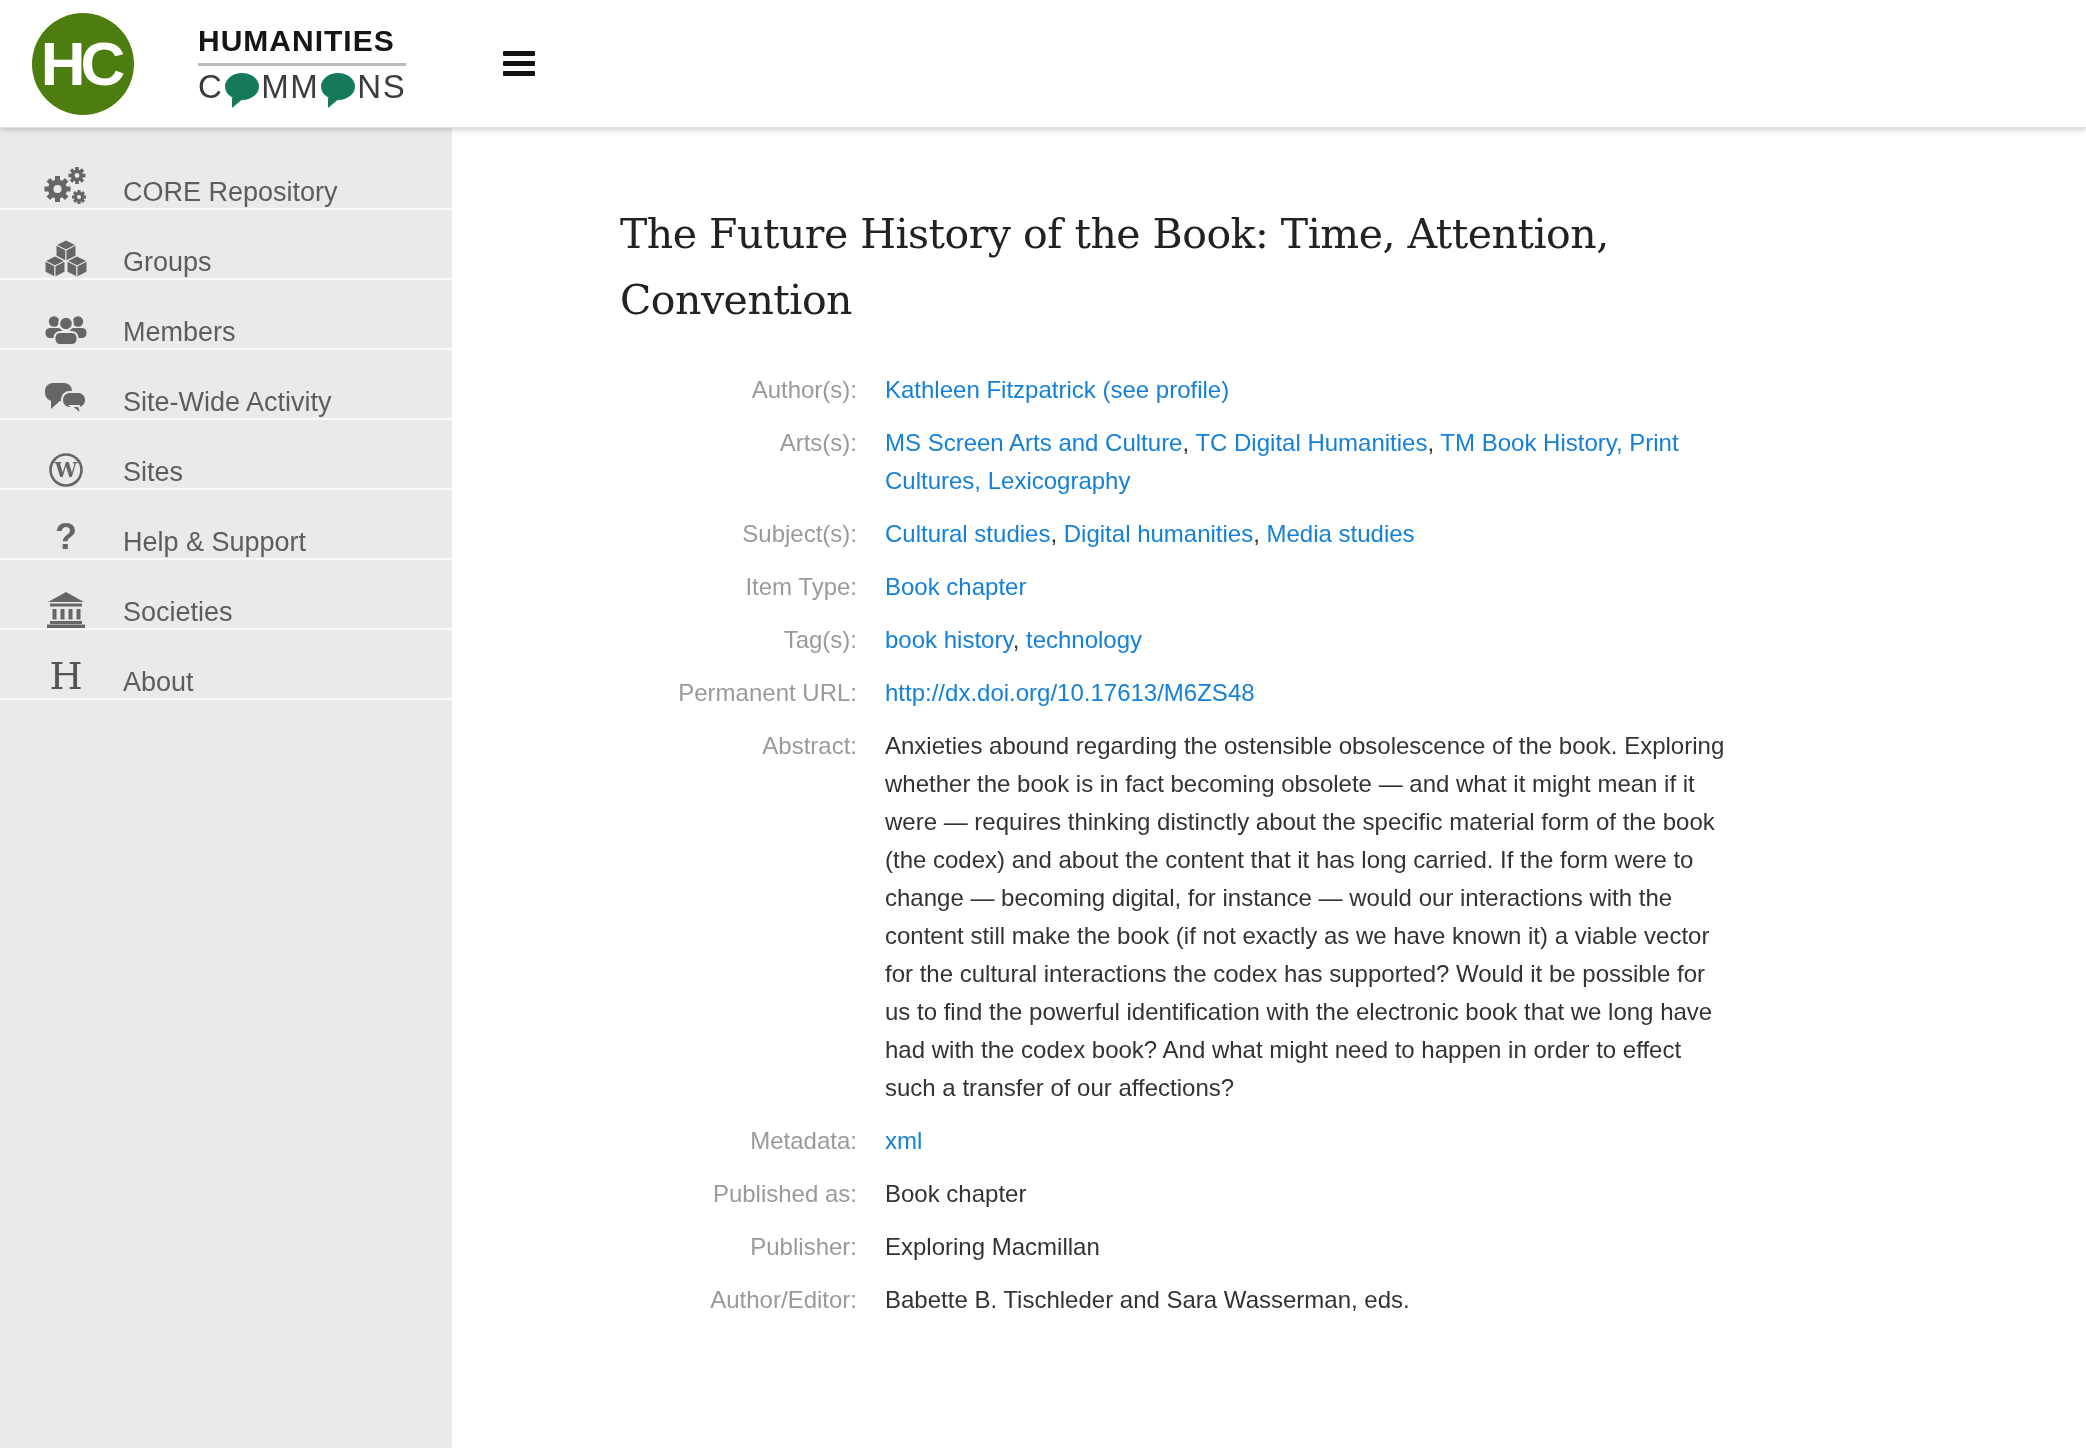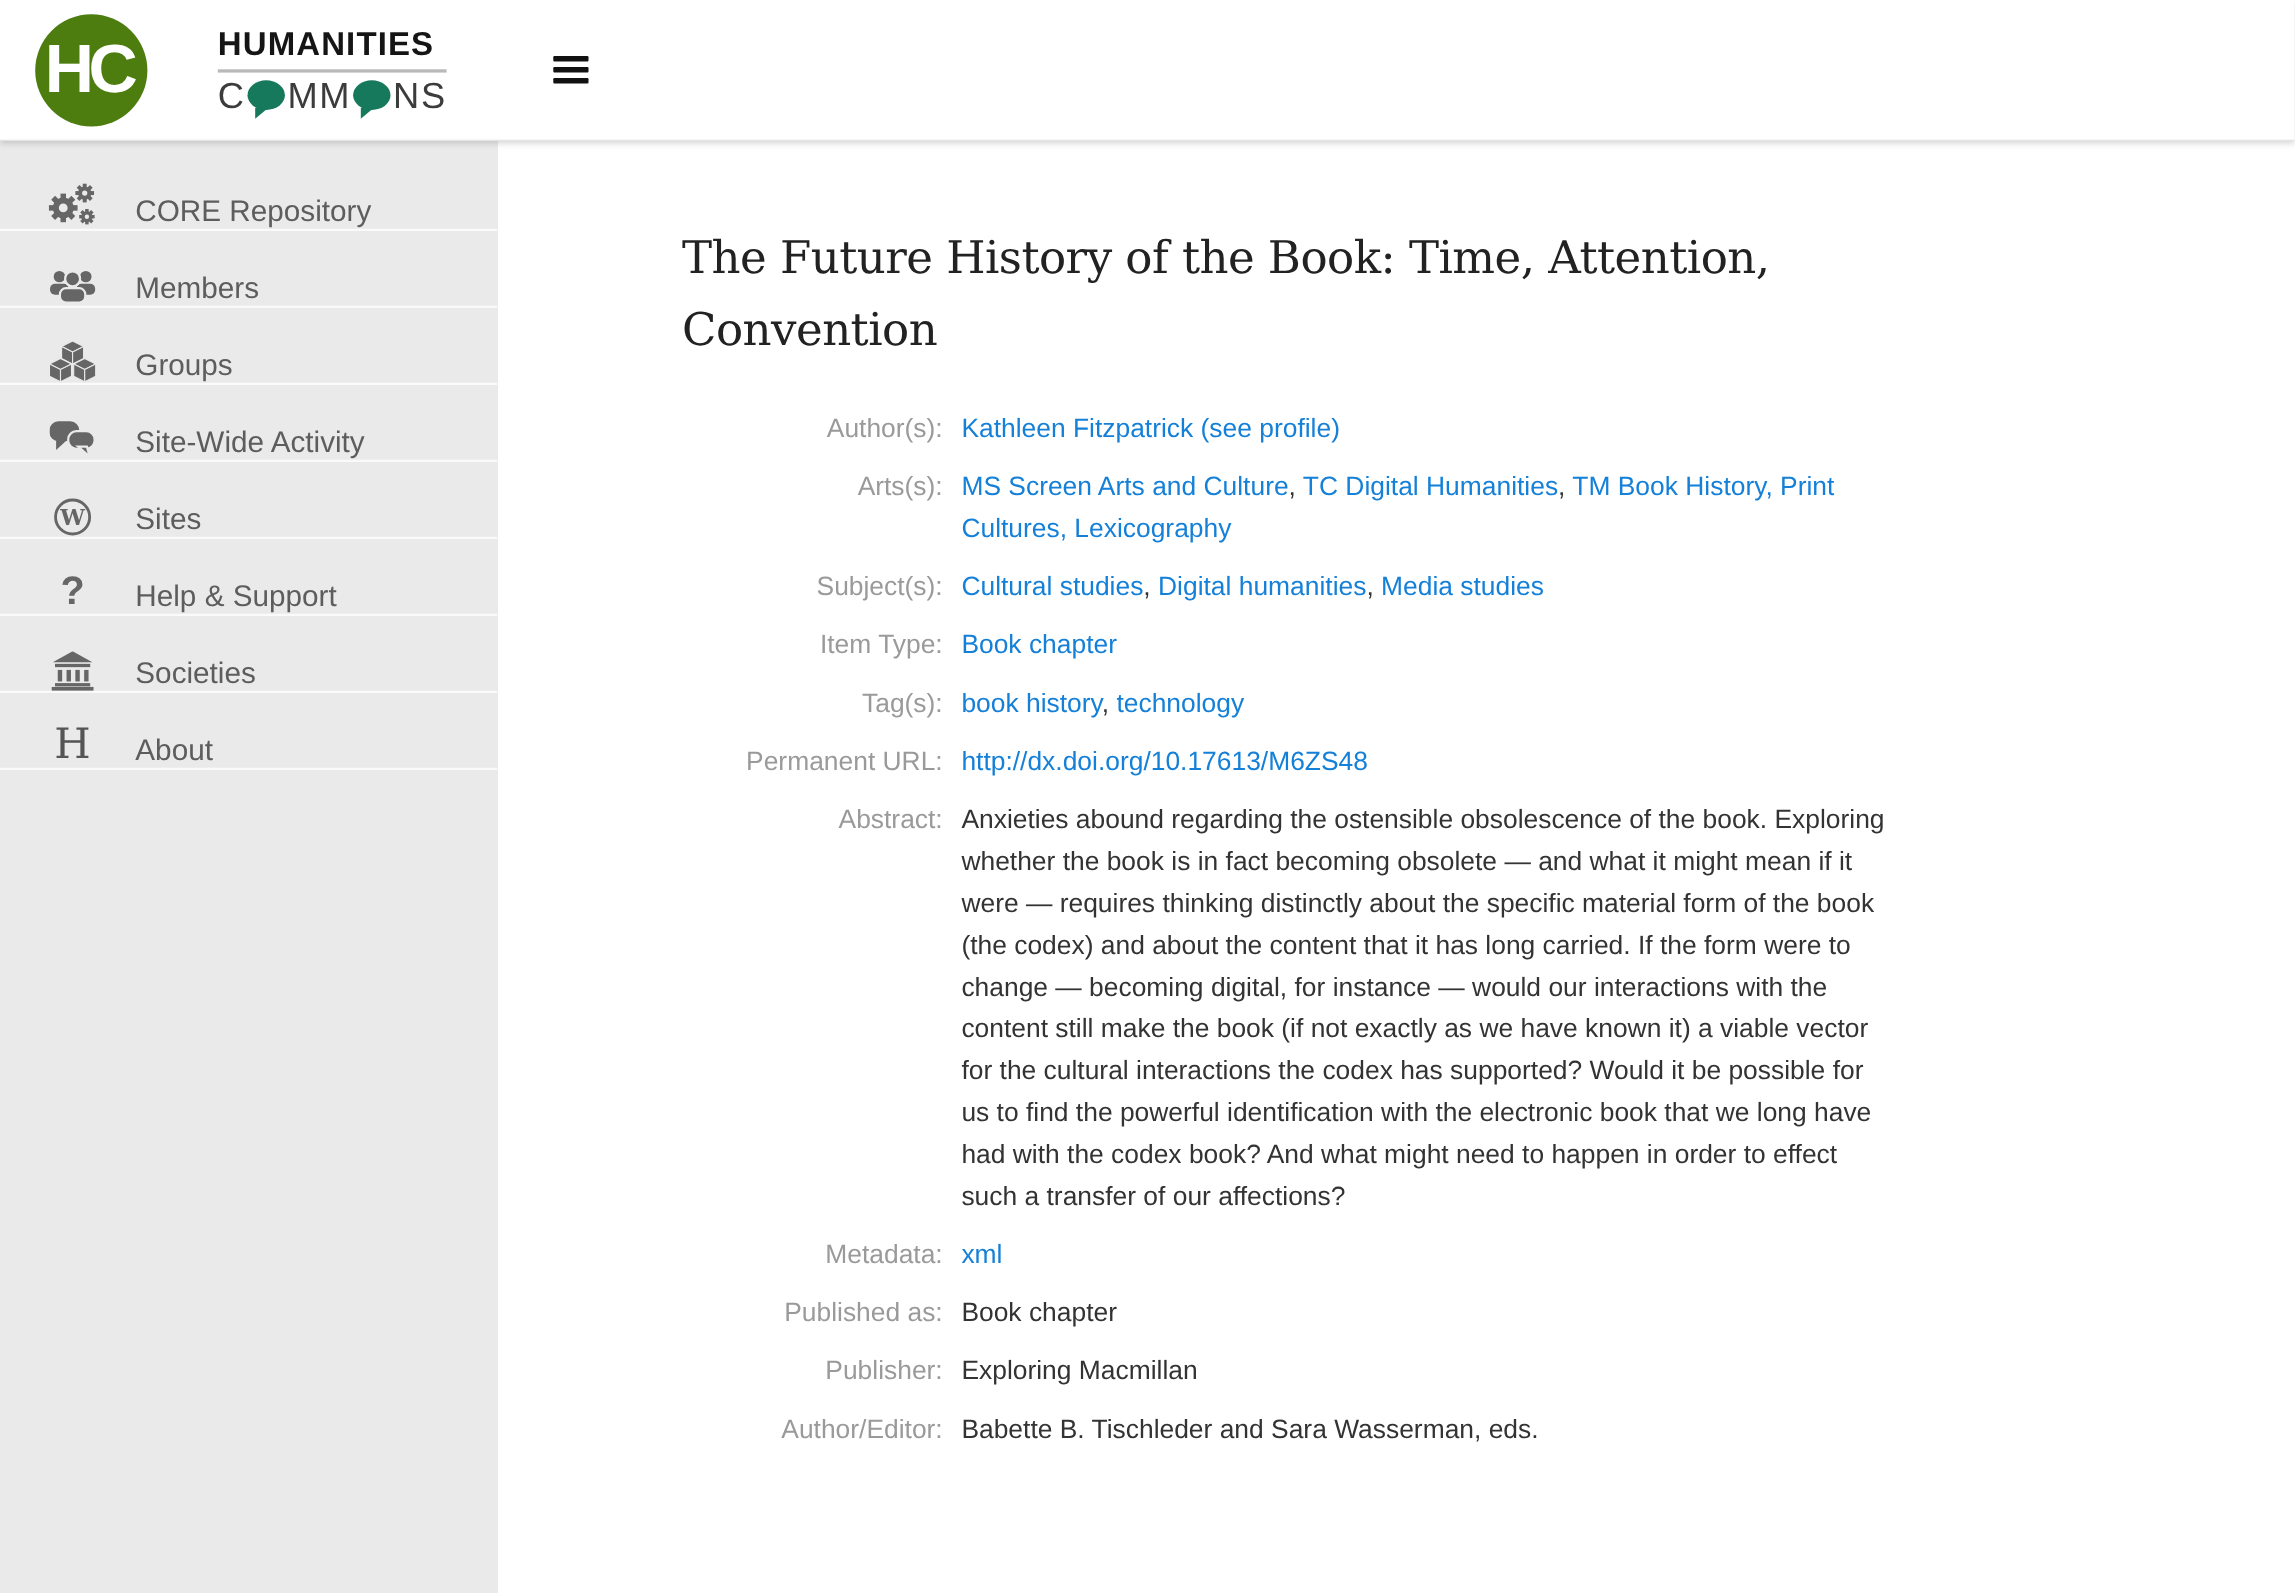--- a/index.html
+++ b/index.html
@@ -36,21 +36,21 @@
   .side-icon svg { fill: #666; }
   .side-label { margin-left: 31px; font-size: 27px; color: #5d5d5d; }
   .qmark { font-size: 36px; font-weight: 800; color: #666; }
   .hmark { font-family: "DejaVu Serif", serif; font-size: 38px; color: #555; }
 
   
   .main { margin-left: 452px; padding: 185px 0 0 168px; margin-top: 16px; }
   .page-title { font-family: "DejaVu Serif", serif; font-weight: 400; color: #222;
     font-size: 41px; line-height: 66px; letter-spacing: -0.5px; max-width: 1100px; }
   .fields { margin-top: 38px; }
-  .field-row { display: grid; grid-template-columns: 237px 1fr; column-gap: 17px;
+  .field-row { display: grid; grid-template-columns: 237px 1fr; column-gap: 28px;
     font-size: 24px; line-height: 38px; margin-bottom: 15px; }
   .field-label { text-align: right; color: #9a9a9a; }
   .field-value { color: #333; max-width: 850px; }
   .field-value a.link { color: var(--link); text-decoration: none; cursor: pointer; }
 </style>
 </head>
 <body>
 
 <div class="header">
   <div class="hc-circle">
@@ -98,52 +98,52 @@
           <circle cx="37" cy="31" r="5"></circle>
           <circle cx="37" cy="31" r="2" fill="#eaeaea"></circle>
         </g>
       </svg>
     </span>
     <span class="side-label">CORE Repository</span>
   </div>
 
   <div class="side-item">
     <span class="side-icon">
-      <svg width="44" height="34" viewBox="0 0 44 34">
-        <circle cx="10" cy="7.5" r="5.2"></circle>
-        <rect x="1.5" y="14" width="17" height="10" rx="4.5"></rect>
-        <circle cx="34" cy="7.5" r="5.2"></circle>
-        <rect x="25.5" y="14" width="17" height="10" rx="4.5"></rect>
-        <circle cx="22" cy="9.5" r="6.8" stroke="#eaeaea" stroke-width="2"></circle>
-        <rect x="10.5" y="18" width="23" height="13" rx="5.5" stroke="#eaeaea" stroke-width="2"></rect>
-      </svg>
-    </span>
-    <span class="side-label">Members</span>
-  </div>
-
-  <div class="side-item">
-    <span class="side-icon">
       <svg width="44" height="38" viewBox="0 0 44 38">
         <defs>
             <g id="cube">
           <polygon points="10,0 20,5 10,10 0,5" stroke="#eaeaea" stroke-width="1"></polygon>
           <polygon points="0,5 10,10 10,21 0,16" stroke="#eaeaea" stroke-width="1"></polygon>
           <polygon points="20,5 10,10 10,21 20,16" stroke="#eaeaea" stroke-width="1"></polygon>
         </g>
           </defs>
         <use href="#cube" x="12" y="0"></use>
         <use href="#cube" x="1" y="16"></use>
         <use href="#cube" x="23" y="16"></use>
       </svg>
     </span>
     <span class="side-label">Groups</span>
   </div>
 
   <div class="side-item">
     <span class="side-icon">
+      <svg width="44" height="34" viewBox="0 0 44 34">
+        <circle cx="10" cy="7.5" r="5.2"></circle>
+        <rect x="1.5" y="14" width="17" height="10" rx="4.5"></rect>
+        <circle cx="34" cy="7.5" r="5.2"></circle>
+        <rect x="25.5" y="14" width="17" height="10" rx="4.5"></rect>
+        <circle cx="22" cy="9.5" r="6.8" stroke="#eaeaea" stroke-width="2"></circle>
+        <rect x="10.5" y="18" width="23" height="13" rx="5.5" stroke="#eaeaea" stroke-width="2"></rect>
+      </svg>
+    </span>
+    <span class="side-label">Members</span>
+  </div>
+
+  <div class="side-item">
+    <span class="side-icon">
       <svg width="42" height="36" viewBox="0 0 42 36">
         <rect x="0" y="1" width="27" height="18" rx="8"></rect>
         <polygon points="6,16 6,27 16,18"></polygon>
         <g stroke="#eaeaea" stroke-width="2">
           <rect x="17" y="10" width="24" height="16" rx="7.5"></rect>
           <polygon points="34,24 36.5,33 26,24"></polygon>
         </g>
       </svg>
     </span>
     <span class="side-label">Site-Wide Activity</span>

